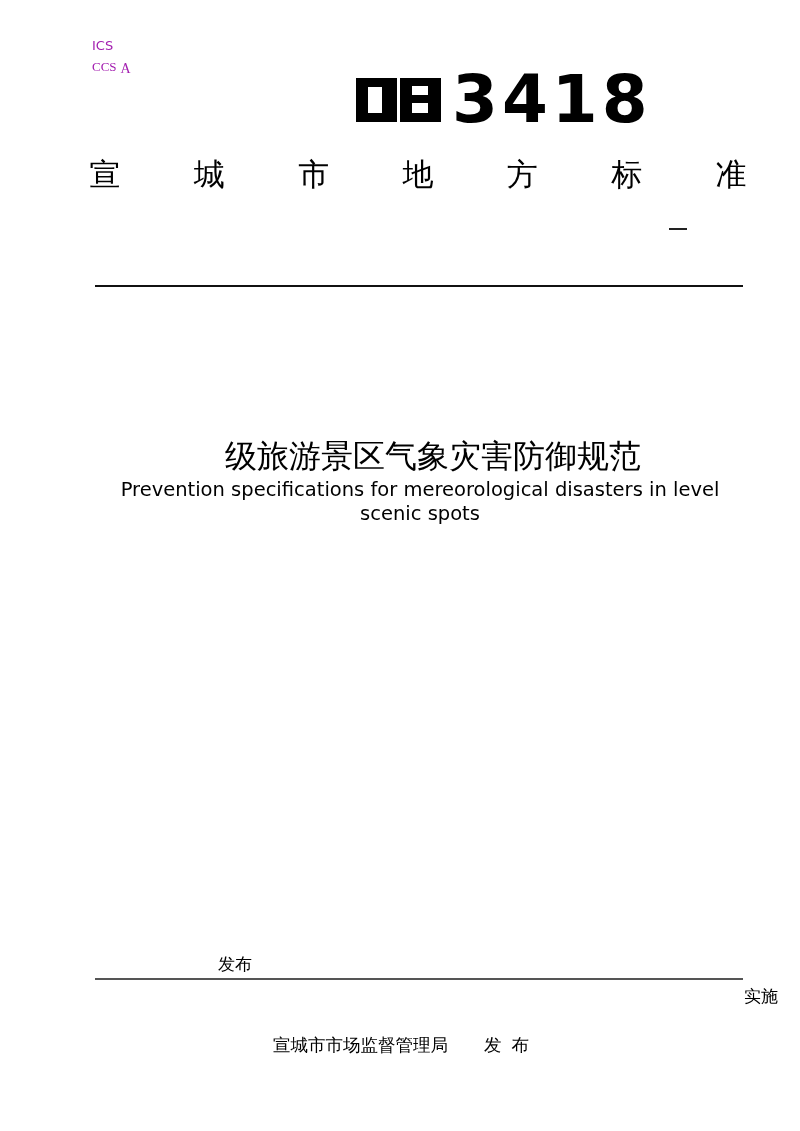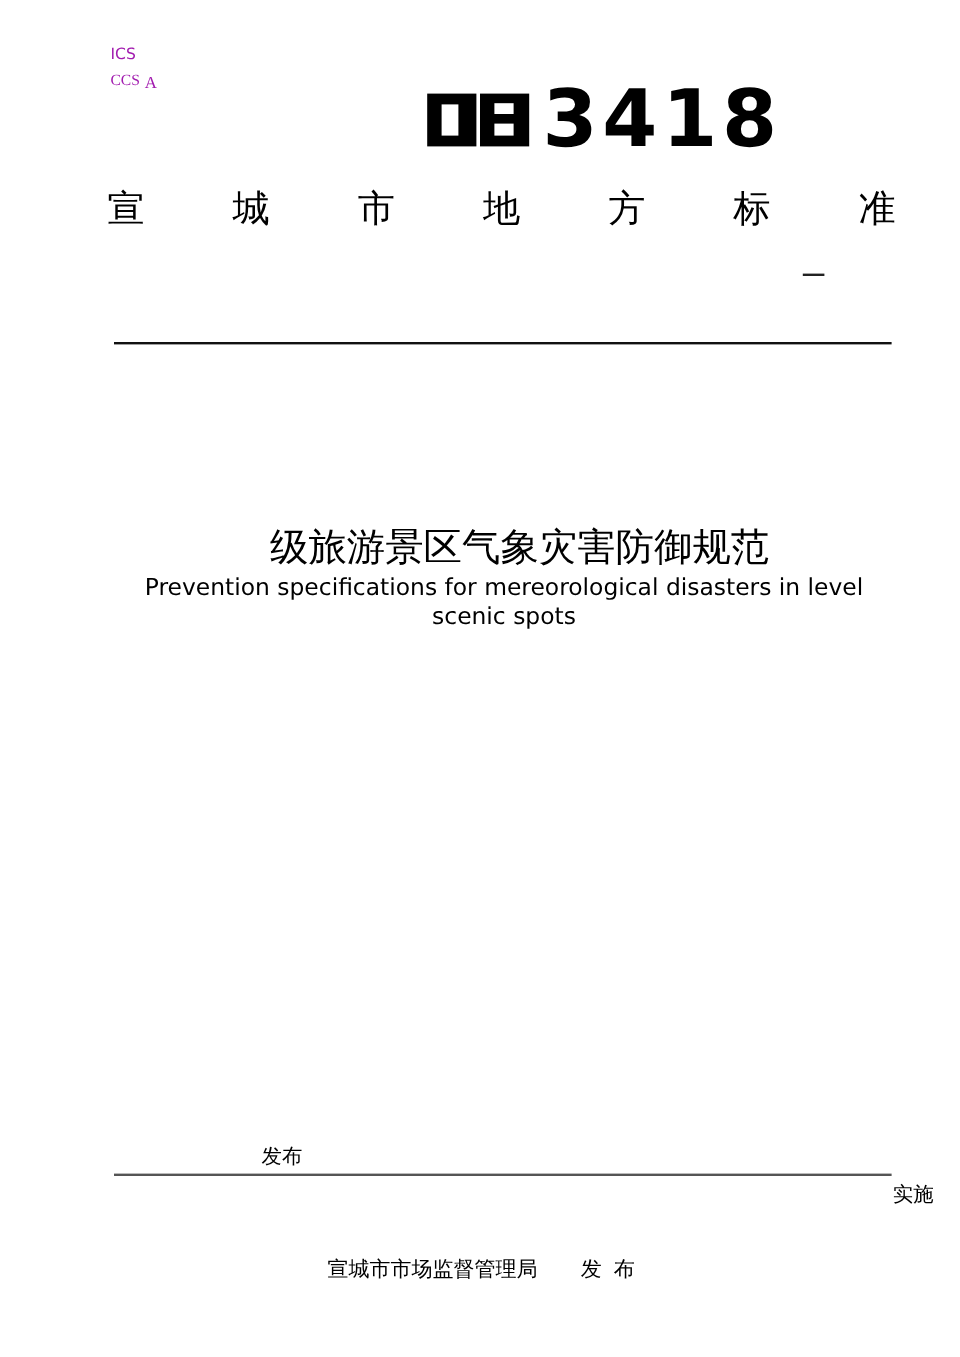--- a/index.html
+++ b/index.html
@@ -132,21 +132,20 @@
       line-height: 22px;
       margin-top: 32px;
     }
 
     .issuer {
       left: 273px;
       top: 1033px;
       font-size: 17.5px;
       line-height: 24px;
       white-space: pre;
-      margin-top: 13px;
     }
     .issuer .issue-word { margin-left: 36px; letter-spacing: 10px; }
   </style>
 </head>
 <body>
 
 <div class="abs cls-code ics">
   <span>ICS</span>
 </div>
 <div class="abs cls-code ccs">

